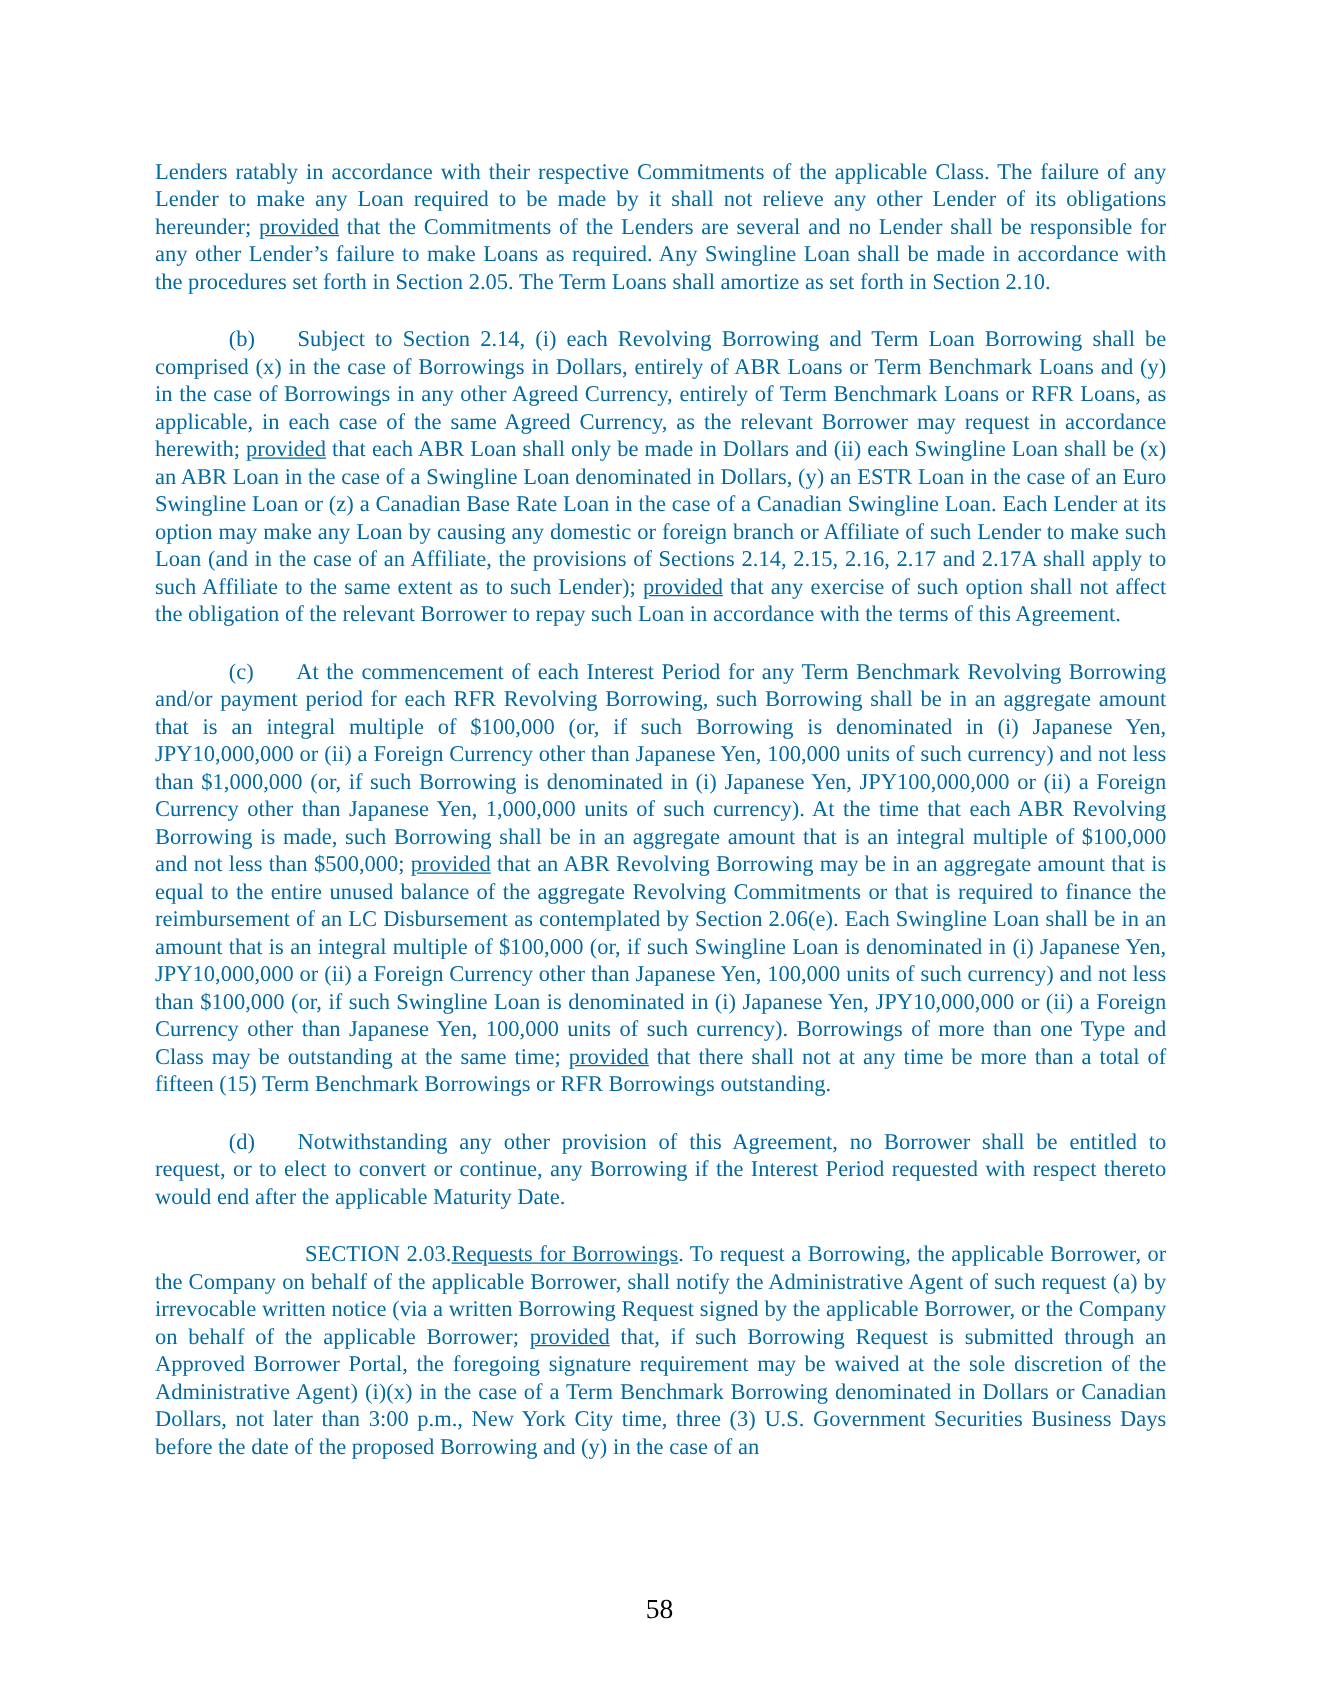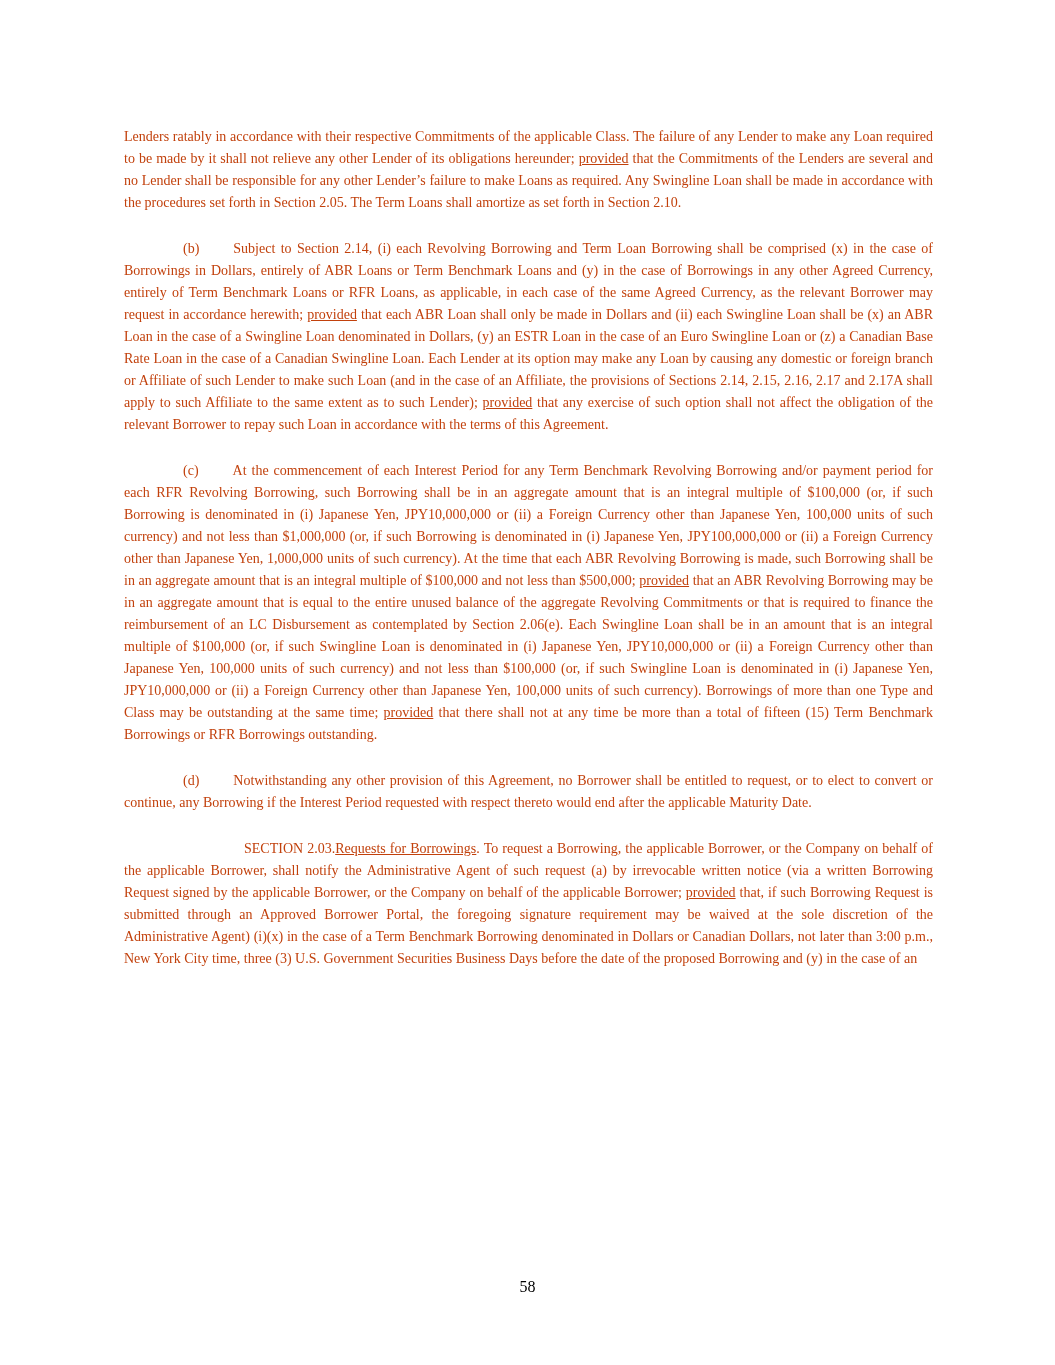--- a/index.html
+++ b/index.html
@@ -17,24 +17,24 @@
     overflow: hidden;
   }
   .content {
     position: absolute;
     left: 124px;
     top: 126px;
     width: 809px;
   }
   .para {
     margin: 0 0 24px 0;
-    font-size: 14px;
+    font-size: 18px;
     line-height: 22px;
     text-align: justify;
-    color: #c2410c;
+    color: #0369a1;
   }
   .para.indented {
     text-indent: 59px;
   }
   .para.flush {
     text-indent: 0;
   }
   .para.section-first-indent {
     text-indent: 120px;
   }
@@ -48,21 +48,21 @@
   }
   .u {
     text-decoration: underline;
   }
   .page-number {
     position: absolute;
     top: 1276px;
     left: 0;
     width: 100%;
     text-align: center;
-    font-size: 16px;
+    font-size: 22px;
     line-height: 22px;
     color: #000000;
   }
 </style>
 </head>
 <body>
 
 <div class="page">
   <div class="content">
     <p class="para flush"><span>Lenders ratably in accordance with their respective Commitments of the applicable Class.  The failure of any Lender to make any Loan required to be made by it shall not relieve any other Lender of its obligations hereunder; </span><span class="u">provided</span><span> that the Commitments of the Lenders are several and no Lender shall be responsible for any other Lender’s failure to make Loans as required.  Any Swingline Loan shall be made in accordance with the procedures set forth in Section 2.05.  The Term Loans shall amortize as set forth in Section 2.10.</span></p>

